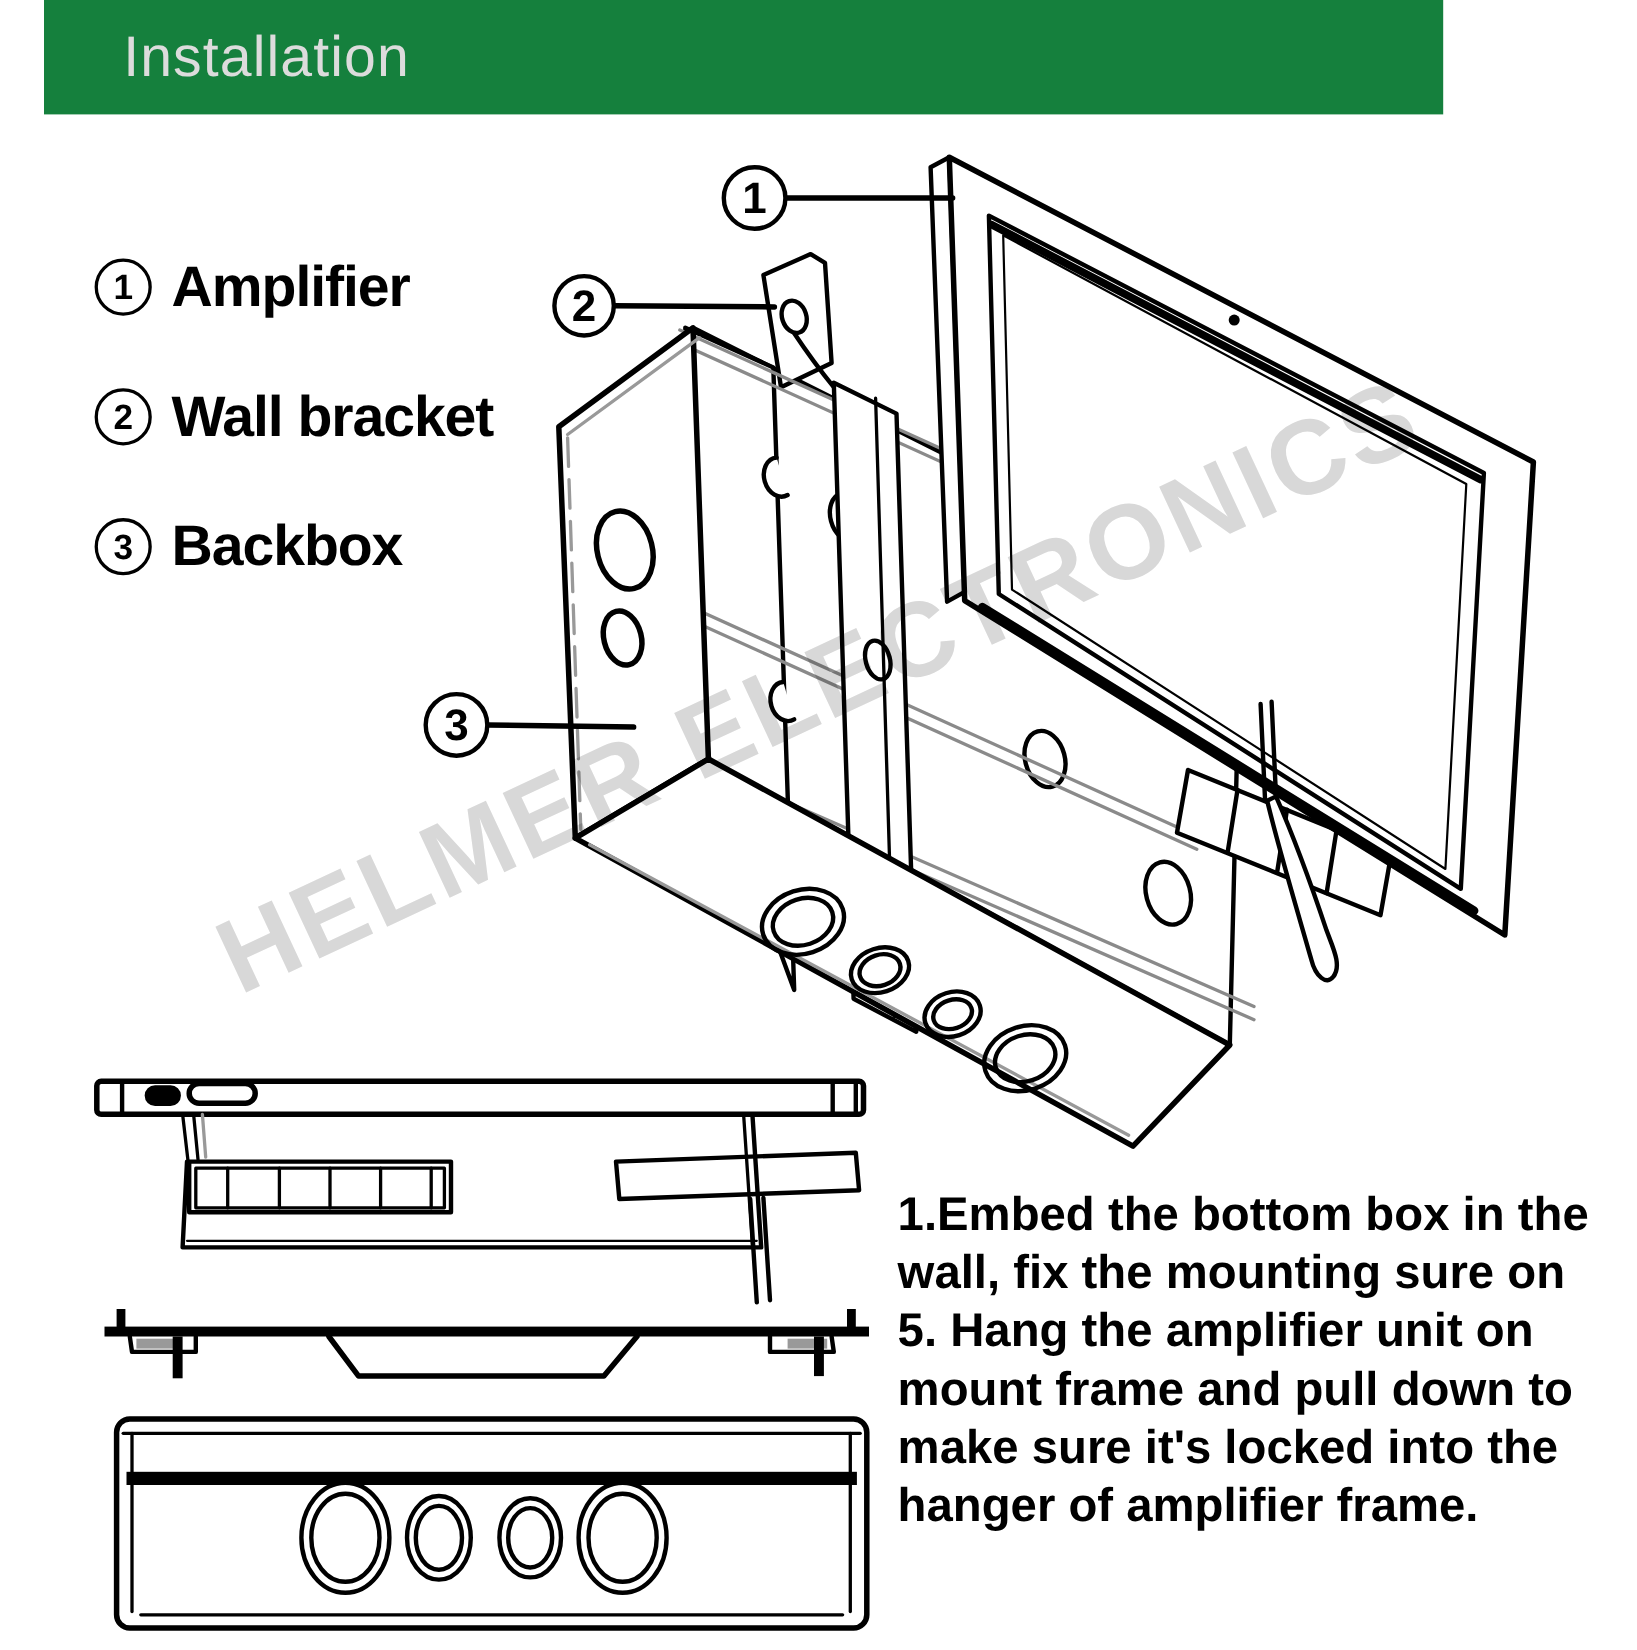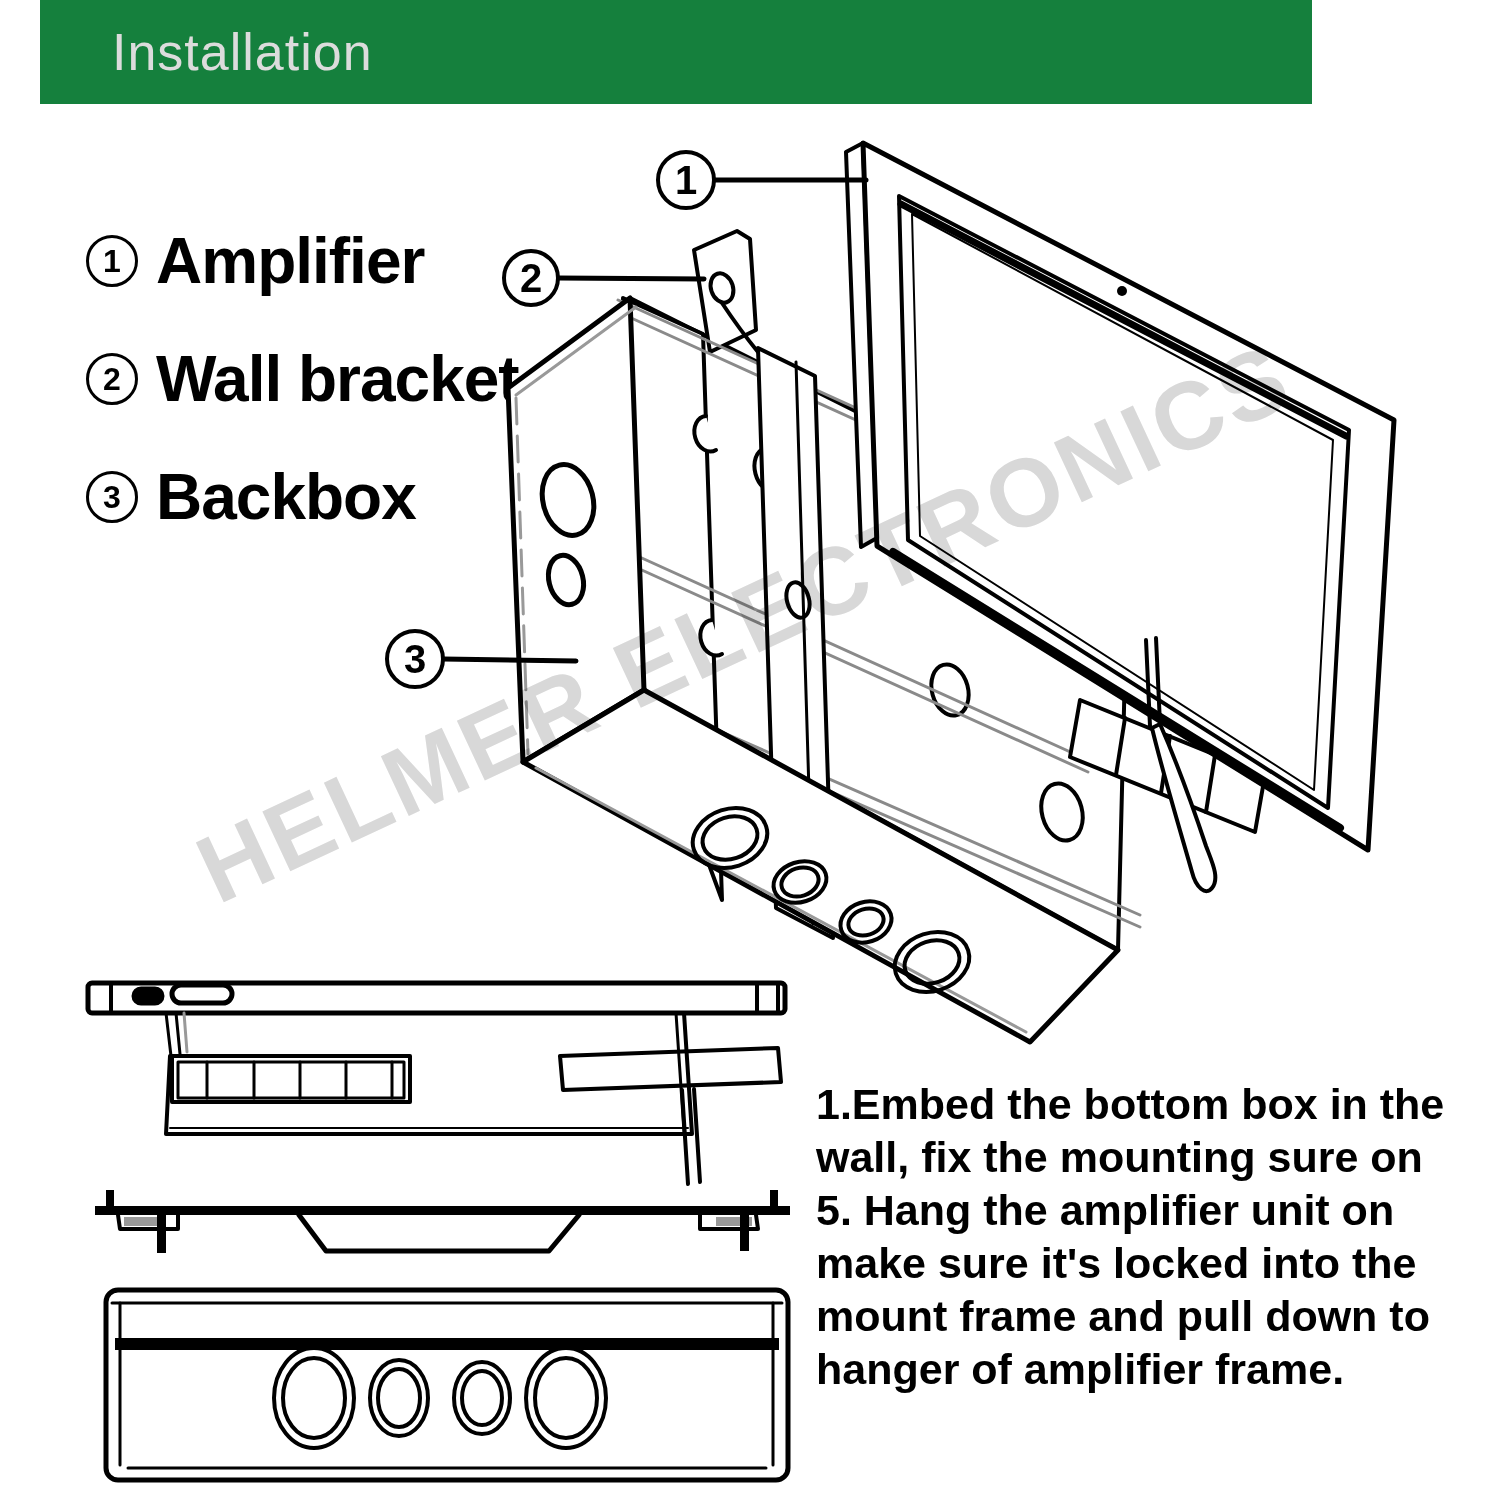--- a/index.html
+++ b/index.html
@@ -6,21 +6,21 @@
   body{width:1488px;height:1500px;position:relative;overflow:hidden;
        font-family:"Liberation Sans",sans-serif;color:#000;}
   .header{position:absolute;left:0;top:0;width:1272px;height:104px;
           background:#15803d;display:flex;align-items:center;margin-left:40px;}
   .header-title{color:#dcdcdc;font-size:52px;letter-spacing:1px;margin-left:72px;}
   .legend{position:absolute;left:86px;top:222px;}
   .legend-row{display:flex;align-items:center;height:78px;margin-bottom:40px;}
   .legend-circle{width:46px;height:46px;border:3px solid #000;border-radius:50%;
                  display:flex;align-items:center;justify-content:center;
                  font-size:32px;font-weight:bold;flex:0 0 auto;}
-  .legend-label{font-size:64px;font-weight:bold;margin-left:18px;letter-spacing:-1px;white-space:nowrap;}
+  .legend-label{font-size:52px;font-weight:bold;margin-left:18px;letter-spacing:-1px;white-space:nowrap;}
   .diagram-svg{position:absolute;left:0;top:0;}
   .instructions{position:absolute;left:816px;top:1078px;width:660px;}
   .instr-line{font-size:43px;line-height:53px;white-space:nowrap;font-weight:bold;}
 </style>
 </head>
 <body>
 
 <div class="header">
   <div class="header-title">Installation</div>
 </div>
@@ -193,16 +193,16 @@
     </g>
 
     <text transform="translate(218,905) rotate(-25)" font-size="96" font-weight="bold" letter-spacing="4" fill="#d8d8d8" stroke="none" style="mix-blend-mode:multiply">HELMER ELECTRONICS</text>
   </g>
 </svg>
 
 <div class="instructions">
   <div class="instr-line">1.Embed the bottom box in the</div>
   <div class="instr-line">wall, fix the mounting sure on</div>
   <div class="instr-line">5. Hang the amplifier unit on</div>
+  <div class="instr-line">mount frame and pull down to</div>
   <div class="instr-line">make sure it's locked into the</div>
-  <div class="instr-line">mount frame and pull down to</div>
   <div class="instr-line">hanger of amplifier frame.</div>
 </div>
 
 </body></html>

